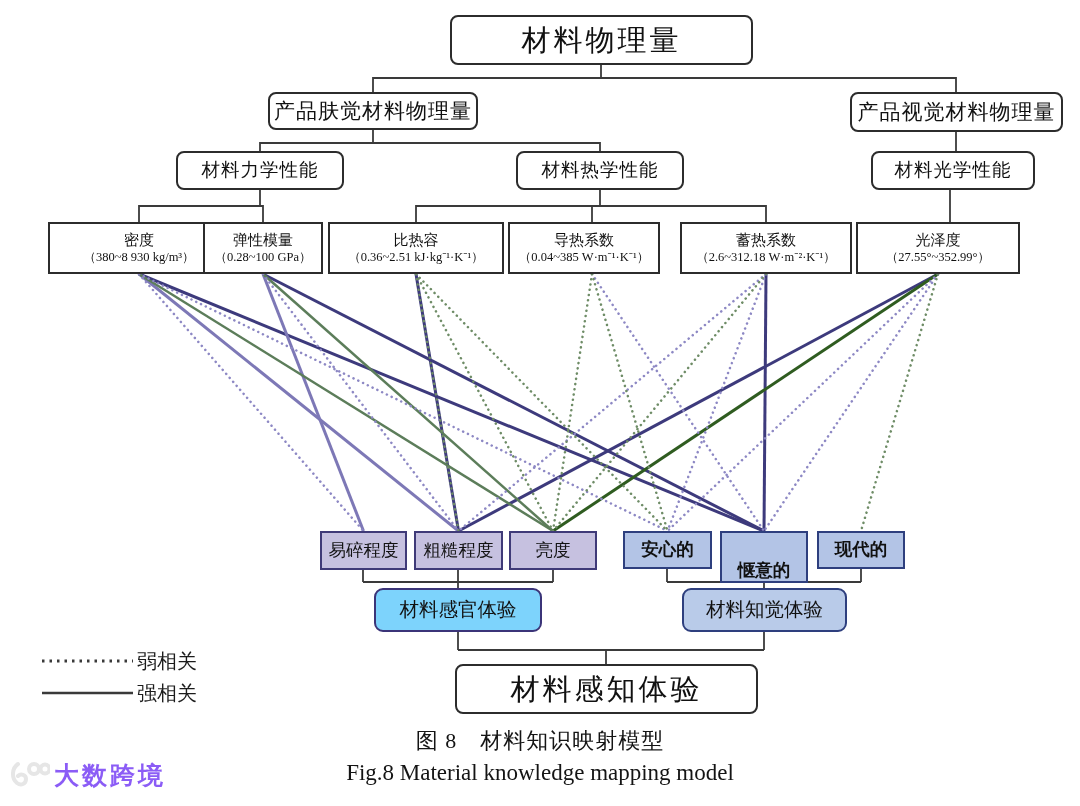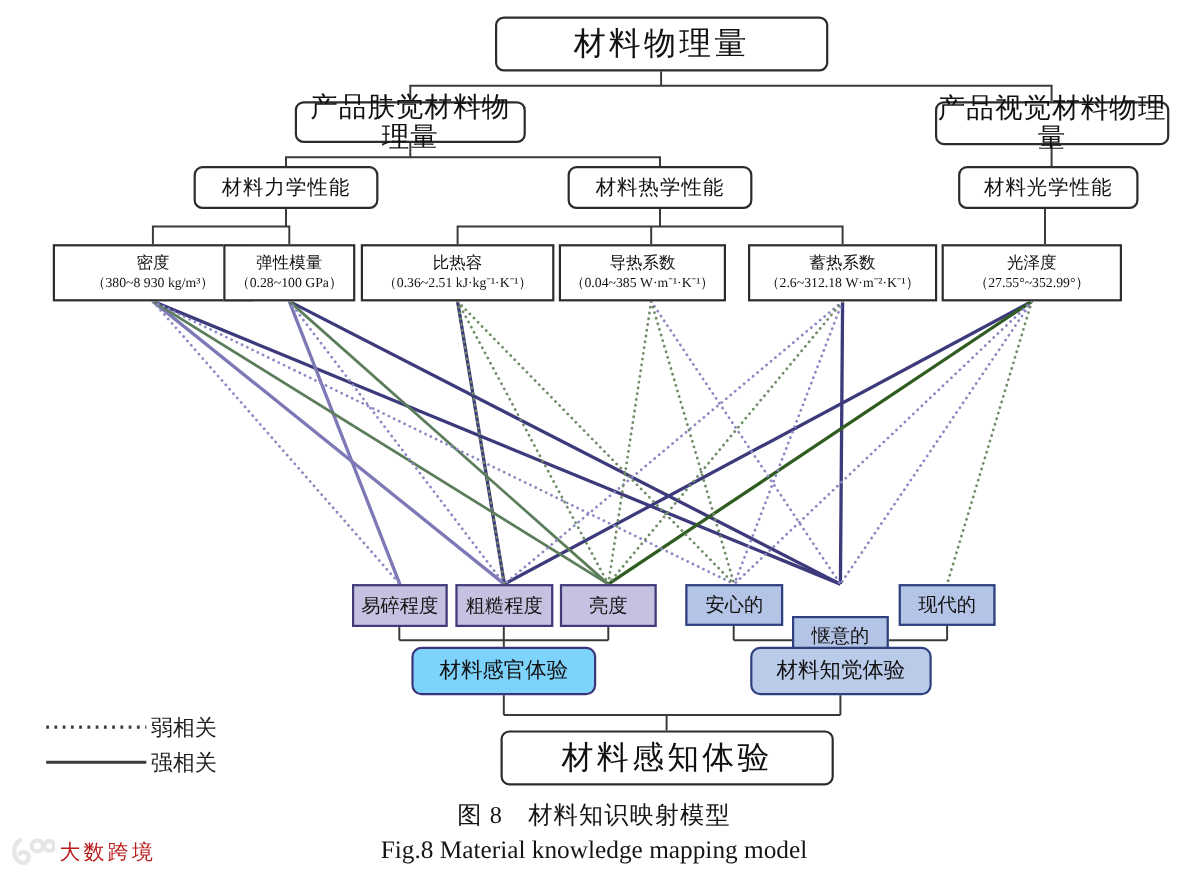--- a/index.html
+++ b/index.html
@@ -4,38 +4,38 @@
 <style>
   html,body{margin:0;padding:0;background:#ffffff;}
   .canvas{position:relative;width:1080px;height:806px;background:#ffffff;overflow:hidden;
           font-family:"Liberation Sans",sans-serif;}
   #edge-layer{position:absolute;left:0;top:0;width:1080px;height:806px;pointer-events:none;}
   .node{position:absolute;box-sizing:border-box;display:flex;flex-direction:column;
         align-items:center;justify-content:center;background:#ffffff;border:2px solid #2c2c2c;
         color:#111;text-align:center;line-height:1.12;z-index:2;}
   .rounded{border-radius:8px;}
   .plain-lg{font-size:29px;letter-spacing:3px;}
-  .plain-md{font-size:25px;letter-spacing:1px;}
+  .plain-md{font-size:21px;letter-spacing:1px;}
   .plain-sm{font-size:18.5px;letter-spacing:1px;}
   .param .node-label{font-size:15px;}
   .param .node-sub{font-size:12.5px;font-family:"Liberation Serif",serif;margin-top:1px;white-space:nowrap;}
   .purple{background:#c6c1e0;border:2.2px solid #3f3a78;font-size:17.5px;}
-  .blue{background:#b3c4e6;border:2.2px solid #2e3f7e;font-size:17.5px;}
+  .blue{background:#b3c4e6;border:2.2px solid #2e3f7e;font-size:17.5px;font-weight:bold;}
   .purple2{background:#7dd3fc;border:2.4px solid #3b3478;font-size:19.5px;border-radius:9px;}
   .blue2{background:#b9cbe9;border:2.4px solid #2e3f7e;font-size:19.5px;border-radius:9px;}
   .legend{position:absolute;left:40px;top:645px;z-index:3;}
   .legend-row{display:flex;align-items:center;height:32px;}
   .legend-row svg{display:block;}
   .legend-label{font-size:20px;color:#1c1c1c;margin-left:2px;}
   .caption{position:absolute;left:0;top:726px;width:1080px;text-align:center;z-index:3;
            font-family:"Liberation Serif",serif;color:#141414;}
   .caption-zh{font-size:22px;letter-spacing:1px;}
   .caption-en{font-size:23px;margin-top:4px;}
   .watermark{position:absolute;left:8px;top:758px;display:flex;align-items:center;z-index:1;}
-  .wm-text{font-size:19px;font-weight:normal;color:#b91c1c;letter-spacing:3px;margin-left:4px;}
+  .wm-text{font-size:25px;font-weight:bold;color:#8b5cf6;letter-spacing:3px;margin-left:4px;}
 </style>
 </head>
 <body>
 
 <div class="canvas">
   <svg id="edge-layer" width="1080" height="806" viewBox="0 0 1080 806">
       <line x1="139" y1="274" x2="764" y2="531" stroke="#3d3a7c" stroke-width="3"></line>
       <line x1="263" y1="274" x2="764" y2="531" stroke="#3d3a7c" stroke-width="3"></line>
       <line x1="766" y1="274" x2="764" y2="531" stroke="#3d3a7c" stroke-width="3"></line>
       <line x1="416" y1="274" x2="458.5" y2="531" stroke="#3d3a7c" stroke-width="3"></line>
@@ -135,21 +135,21 @@
       </div>
       <div class="node purple" style="left: 414px; top: 531px; width: 89px; height: 39px;">
         <span class="node-label">粗糙程度</span>
       </div>
       <div class="node purple" style="left: 509px; top: 531px; width: 88px; height: 39px;">
         <span class="node-label">亮度</span>
       </div>
       <div class="node blue" style="left: 623px; top: 531px; width: 89px; height: 38px;">
         <span class="node-label">安心的</span>
       </div>
-      <div class="node blue" style="left: 720px; top: 560px; width: 88px; height: 38px;">
+      <div class="node blue" style="left: 720px; top: 531px; width: 88px; height: 52px; justify-content: flex-end;">
         <span class="node-label">惬意的</span>
       </div>
       <div class="node blue" style="left: 817px; top: 531px; width: 88px; height: 38px;">
         <span class="node-label">现代的</span>
       </div>
       <div class="node purple2" style="left: 374px; top: 588px; width: 168px; height: 44px;">
         <span class="node-label">材料感官体验</span>
       </div>
       <div class="node blue2" style="left: 682px; top: 588px; width: 165px; height: 44px;">
         <span class="node-label">材料知觉体验</span>

